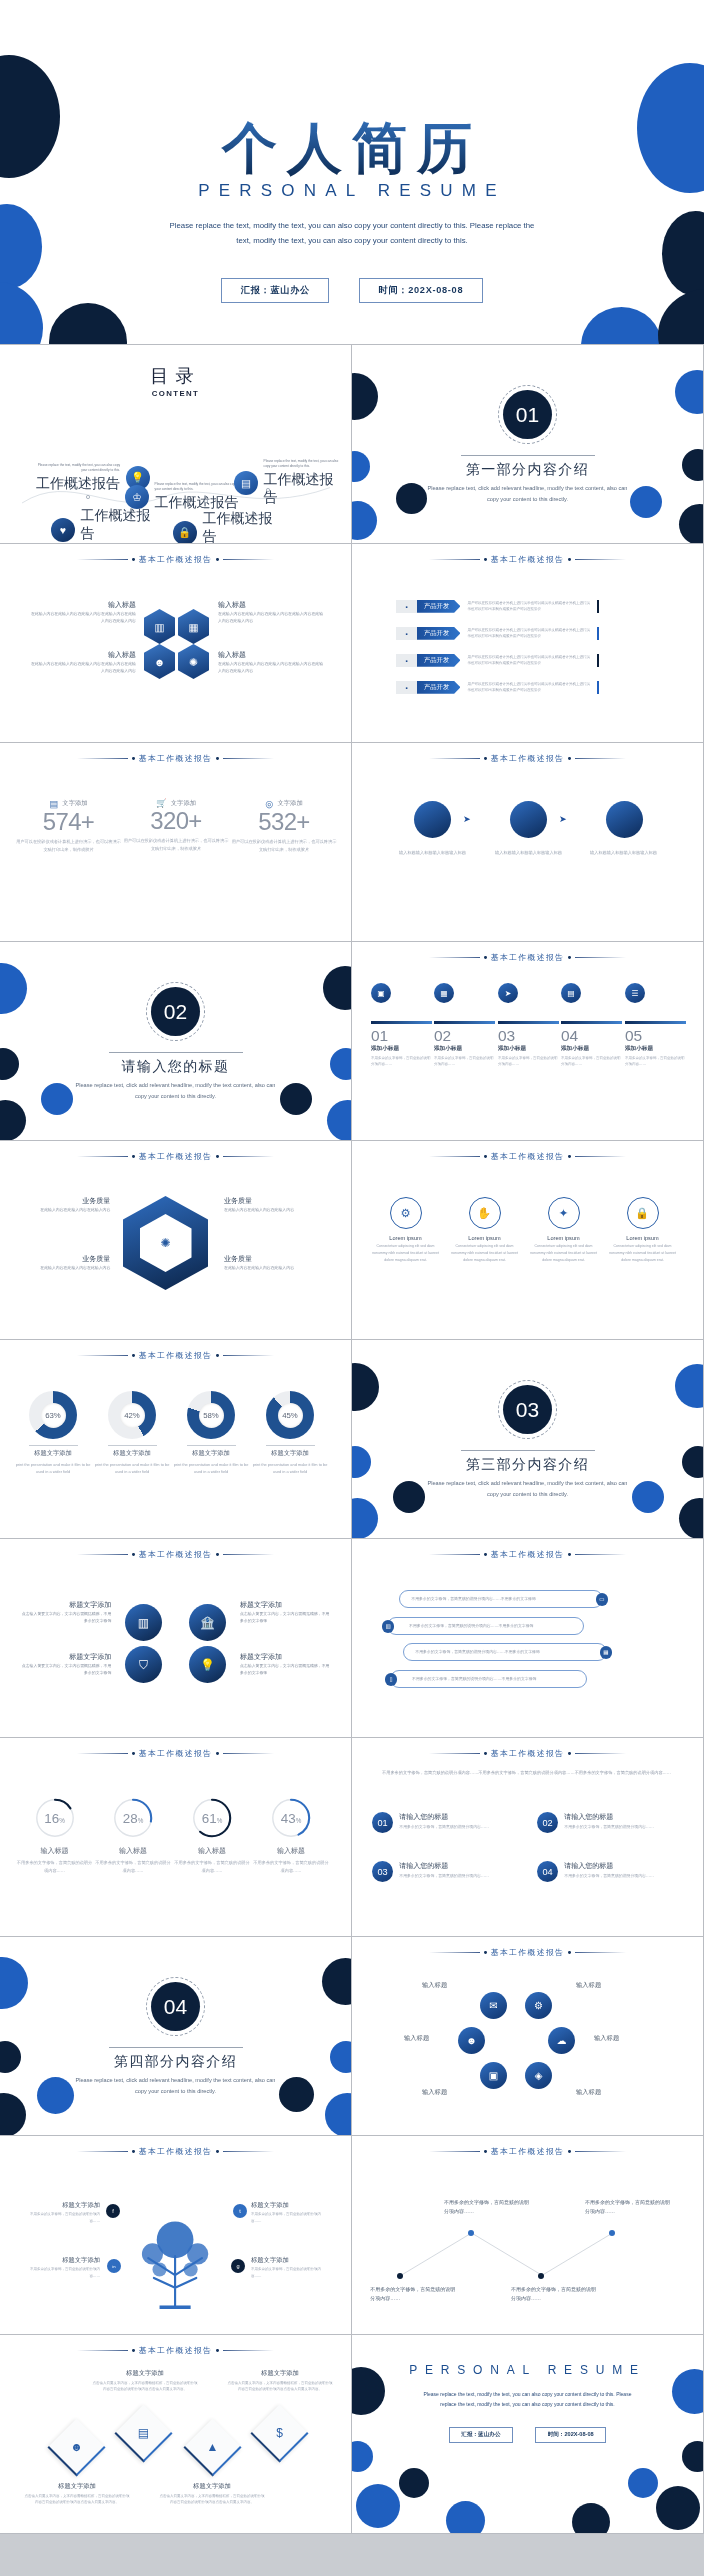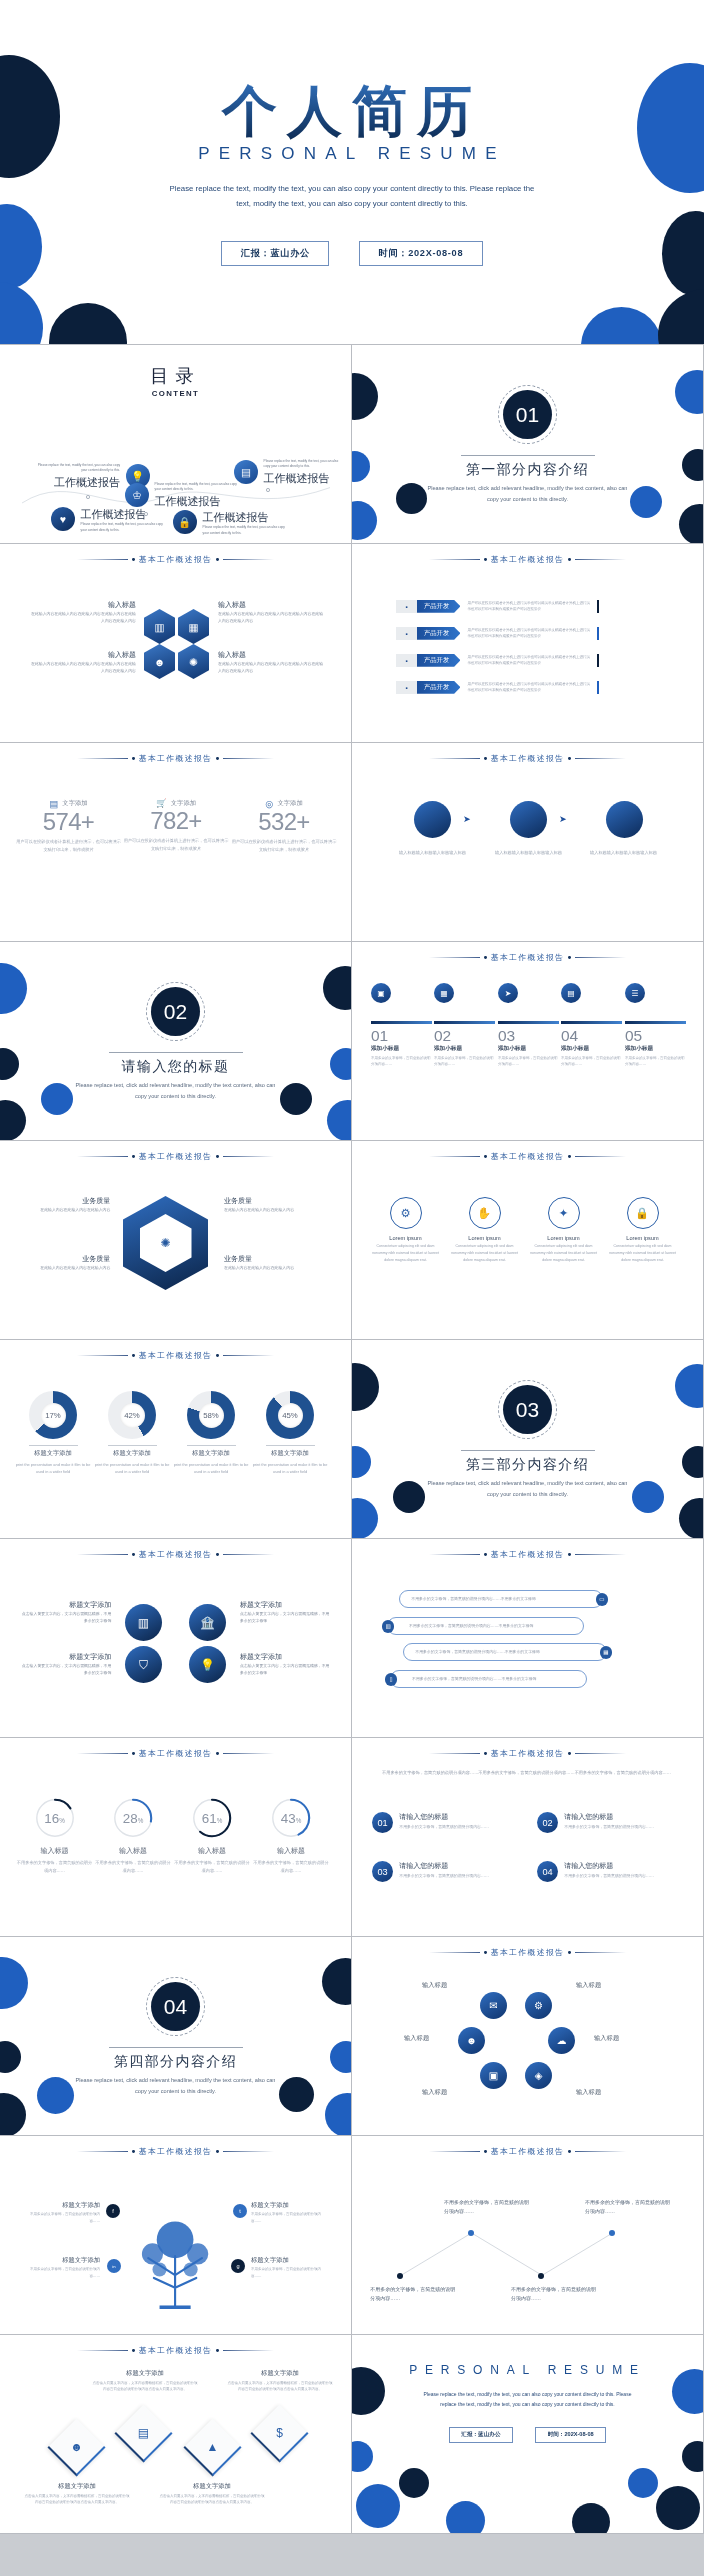--- a/index.html
+++ b/index.html
@@ -55,21 +55,21 @@
 
   
   .cat-h { text-align:center; margin-top:18.3px; }
   .cat-h .cn { font-size:18.3px; letter-spacing:7px; color:#19233a; }
   .cat-h .en { font-size:7.8px; font-weight:700; letter-spacing:1.4px; color:#19233a; margin-top:0.7px;}
   .cat-icon { width:24px; height:24px; border-radius:50%;
               background:linear-gradient(145deg,#3f7fd0,#17468c); color:#fff;
               display:flex; align-items:center; justify-content:center; font-size:10.6px; }
   .cat-item { position:absolute; display:flex; align-items:center; gap:5.6px; }
   .cat-txt .l1 { font-size:3.2px; color:#6d7787; line-height:1.6; }
-  .cat-txt .l2 { font-size:11px; color:#2b3a50; margin-top:1.4px; }
+  .cat-txt .l2 { font-size:14px; color:#2b3a50; margin-top:1.4px; }
   .cat-dot { width:3.5px; height:3.5px; border-radius:50%; border:0.7px solid #9aa4b2; background:#fff;
              position:absolute;}
 
   
   .hex { width:31px; height:35px; background:linear-gradient(160deg,#3b78c7,#10356e);
          clip-path:polygon(50% 0,100% 25%,100% 75%,50% 100%,0 75%,0 25%);
          display:flex; align-items:center; justify-content:center; color:#fff; font-size:10.6px;
          position:absolute; }
   .cap { position:absolute; width:106px; }
   .cap .t { font-size:7px; color:#3a4a60; }
@@ -196,21 +196,21 @@
 
   <div class="slide full">
     <div class="blob nv" style="left:-42px;top:55px;width:102px;height:123px;"></div>
     <div class="blob bl" style="left:-28px;top:204px;width:70px;height:85px;"></div>
     <div class="blob nv" style="left:49px;top:303px;width:78px;height:78px;"></div>
     <div class="blob bl" style="left:-49px;top:282px;width:92px;height:92px;"></div>
     <div class="blob bl" style="right:-39px;top:63px;width:106px;height:130px;"></div>
     <div class="blob nv" style="right:-25px;top:211px;width:67px;height:85px;"></div>
     <div class="blob bl" style="right:42px;top:307px;width:81px;height:78px;"></div>
     <div class="blob nv" style="right:-53px;top:289px;width:99px;height:92px;"></div>
-    <div style="position:relative;padding-top:83px;">
+    <div style="position:relative;padding-top:120px;">
       <div class="t-cn">个人简历</div>
       <div class="t-en">PERSONAL RESUME</div>
       <div class="t-p">Please replace the text, modify the text, you can also copy your content directly to this. Please replace the text, modify the text, you can also copy your content directly to this.</div>
       <div class="t-btns">
         <div class="t-btn">汇报：蓝山办公</div>
         <div class="t-btn">时间：202X-08-08</div>
       </div>
     </div>
   </div>
 
@@ -358,21 +358,21 @@
         <span class="lbl">文字添加</span>
         </div>
       <div class="num">574+</div>
       <div class="d">用户可以在投影仪或者计算机上进行演示，也可以将演示文稿打印出来，制作成胶片</div>
     </div>
     <div class="stat" style="left:123px;top:55px;">
       <div class="top">
           <span style="color:#3f6fae;font-size:8.5px;">🛒</span>
         <span class="lbl">文字添加</span>
         </div>
-      <div class="num">782+</div>
+      <div class="num">320+</div>
       <div class="d">用户可以在投影仪或者计算机上进行演示，也可以将演示文稿打印出来，制作成胶片</div>
     </div>
     <div class="stat" style="left:231px;top:55px;">
       <div class="top">
           <span style="color:#3f6fae;font-size:9.2px;">◎</span>
         <span class="lbl">文字添加</span>
         </div>
       <div class="num">532+</div>
       <div class="d">用户可以在投影仪或者计算机上进行演示，也可以将演示文稿打印出来，制作成胶片</div>
     </div>
@@ -525,21 +525,21 @@
   <div class="slide">
     <div class="hdr">
       <div class="ln"></div>
         <div class="dt"></div>
       <div class="tx">基本工作概述报告</div>
       <div class="dt"></div>
         <div class="ln r"></div>
     </div>
     <div class="dcol" style="left:14px;top:51px;">
       <div class="donut" style="background:conic-gradient(#1f5190 0 63%, #eceef1 63% 100%);">
-        <div class="hole">17%</div>
+        <div class="hole">63%</div>
       </div>
       <div class="rule"></div>
       <div class="t">标题文字添加</div>
       <div class="d">print the presentation and make it film to be used in a wider field</div>
     </div>
     <div class="dcol" style="left:93px;top:51px;">
       <div class="donut" style="background:conic-gradient(#1f5190 0 42%, #eceef1 42% 100%);">
         <div class="hole">42%</div>
       </div>
       <div class="rule"></div>

